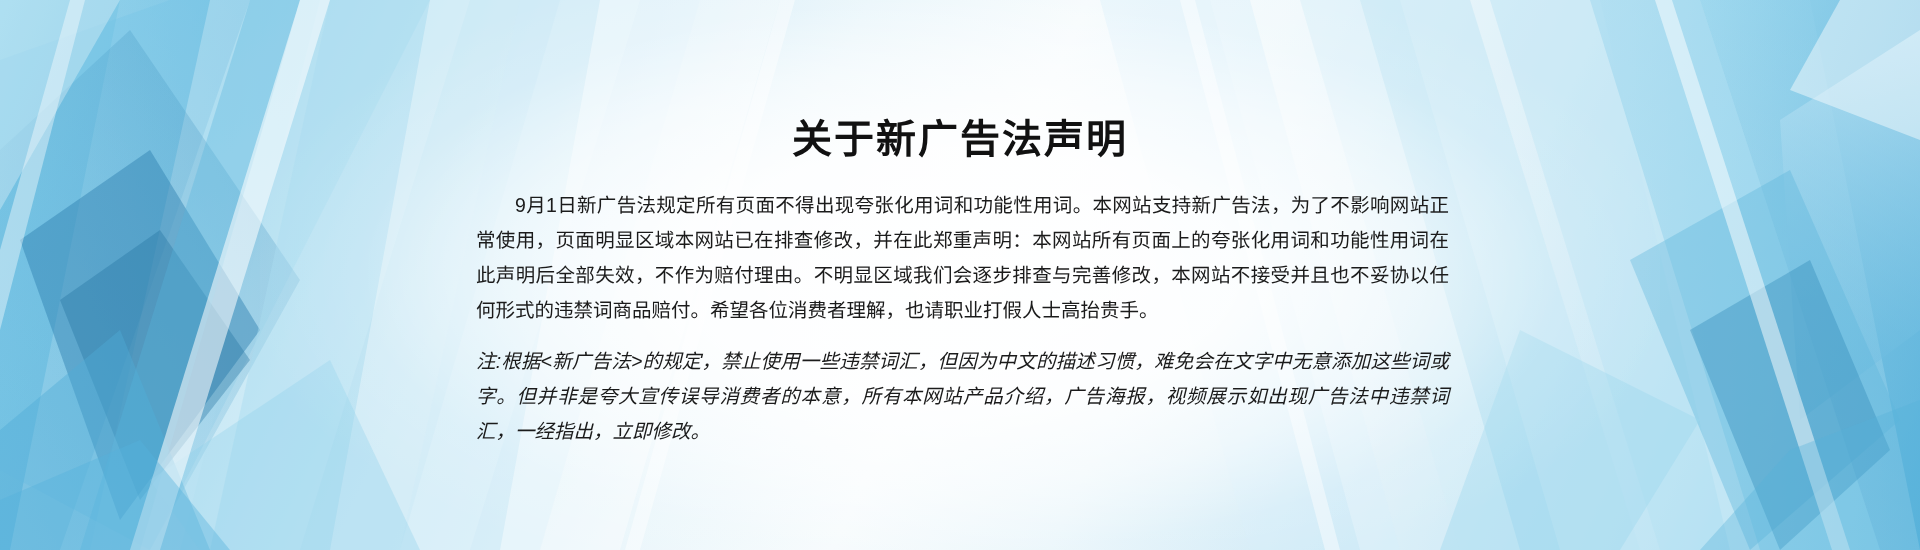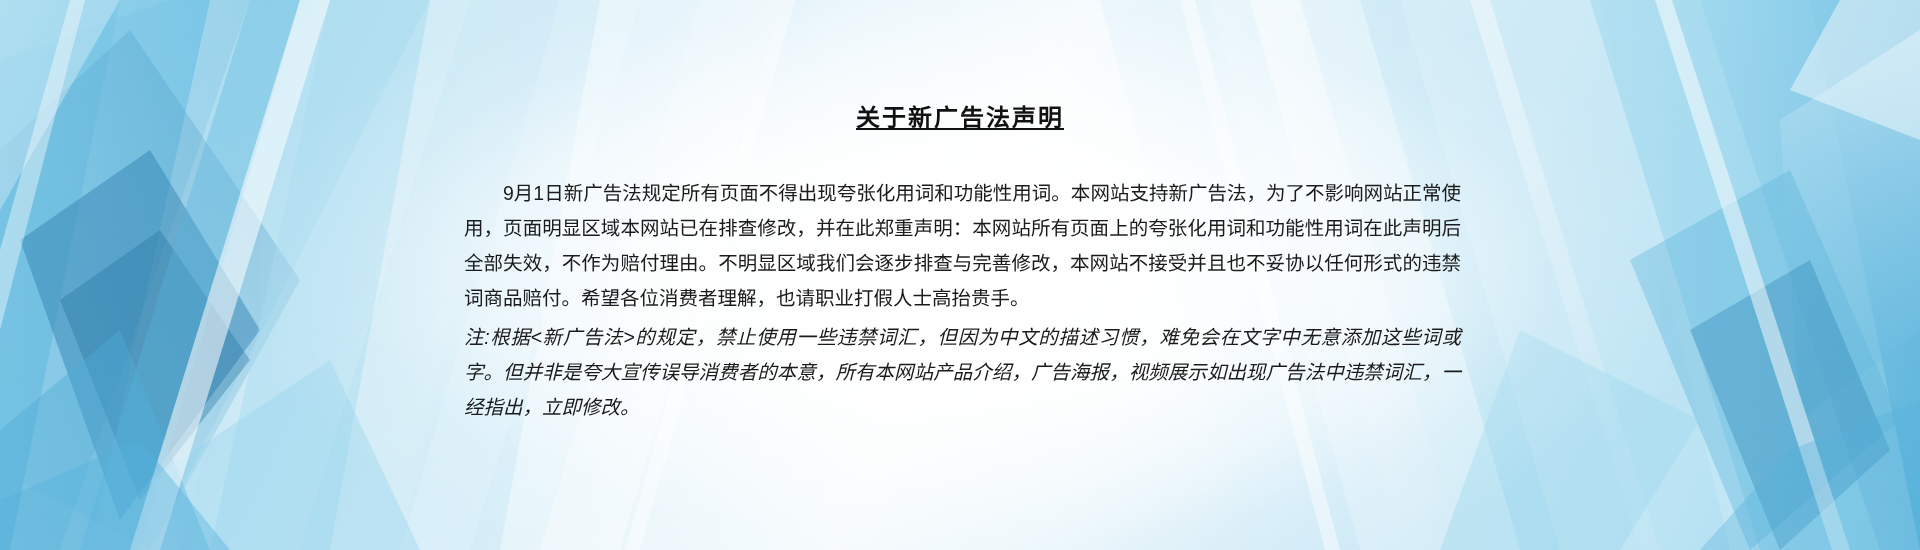--- a/index.html
+++ b/index.html
@@ -63,38 +63,37 @@
     top: 0;
     width: 1920px;
     height: 550px;
   }
   .title {
     position: absolute;
     left: 0;
     top: 88px;
     width: 1920px;
     text-align: center;
-    font-size: 24px;
+    font-size: 40px;
     font-weight: bold;
     color: #111111;
     letter-spacing: 2px;
     line-height: 1.2;
-    text-decoration: underline;
   }
   .copy {
     position: absolute;
     left: 460px;
     top: 172px;
     width: 1005px;
     color: #1b1b1b;
     font-size: 19.5px;
     line-height: 35px;
   }
   .para {
-    margin: 4px;
+    margin: 16px;
     text-align: justify;
     text-justify: inter-ideograph;
   }
   .para.first {
     text-indent: 2em;
   }
   .para + .para {
     margin-top: 0;
     font-style: italic;
   }

